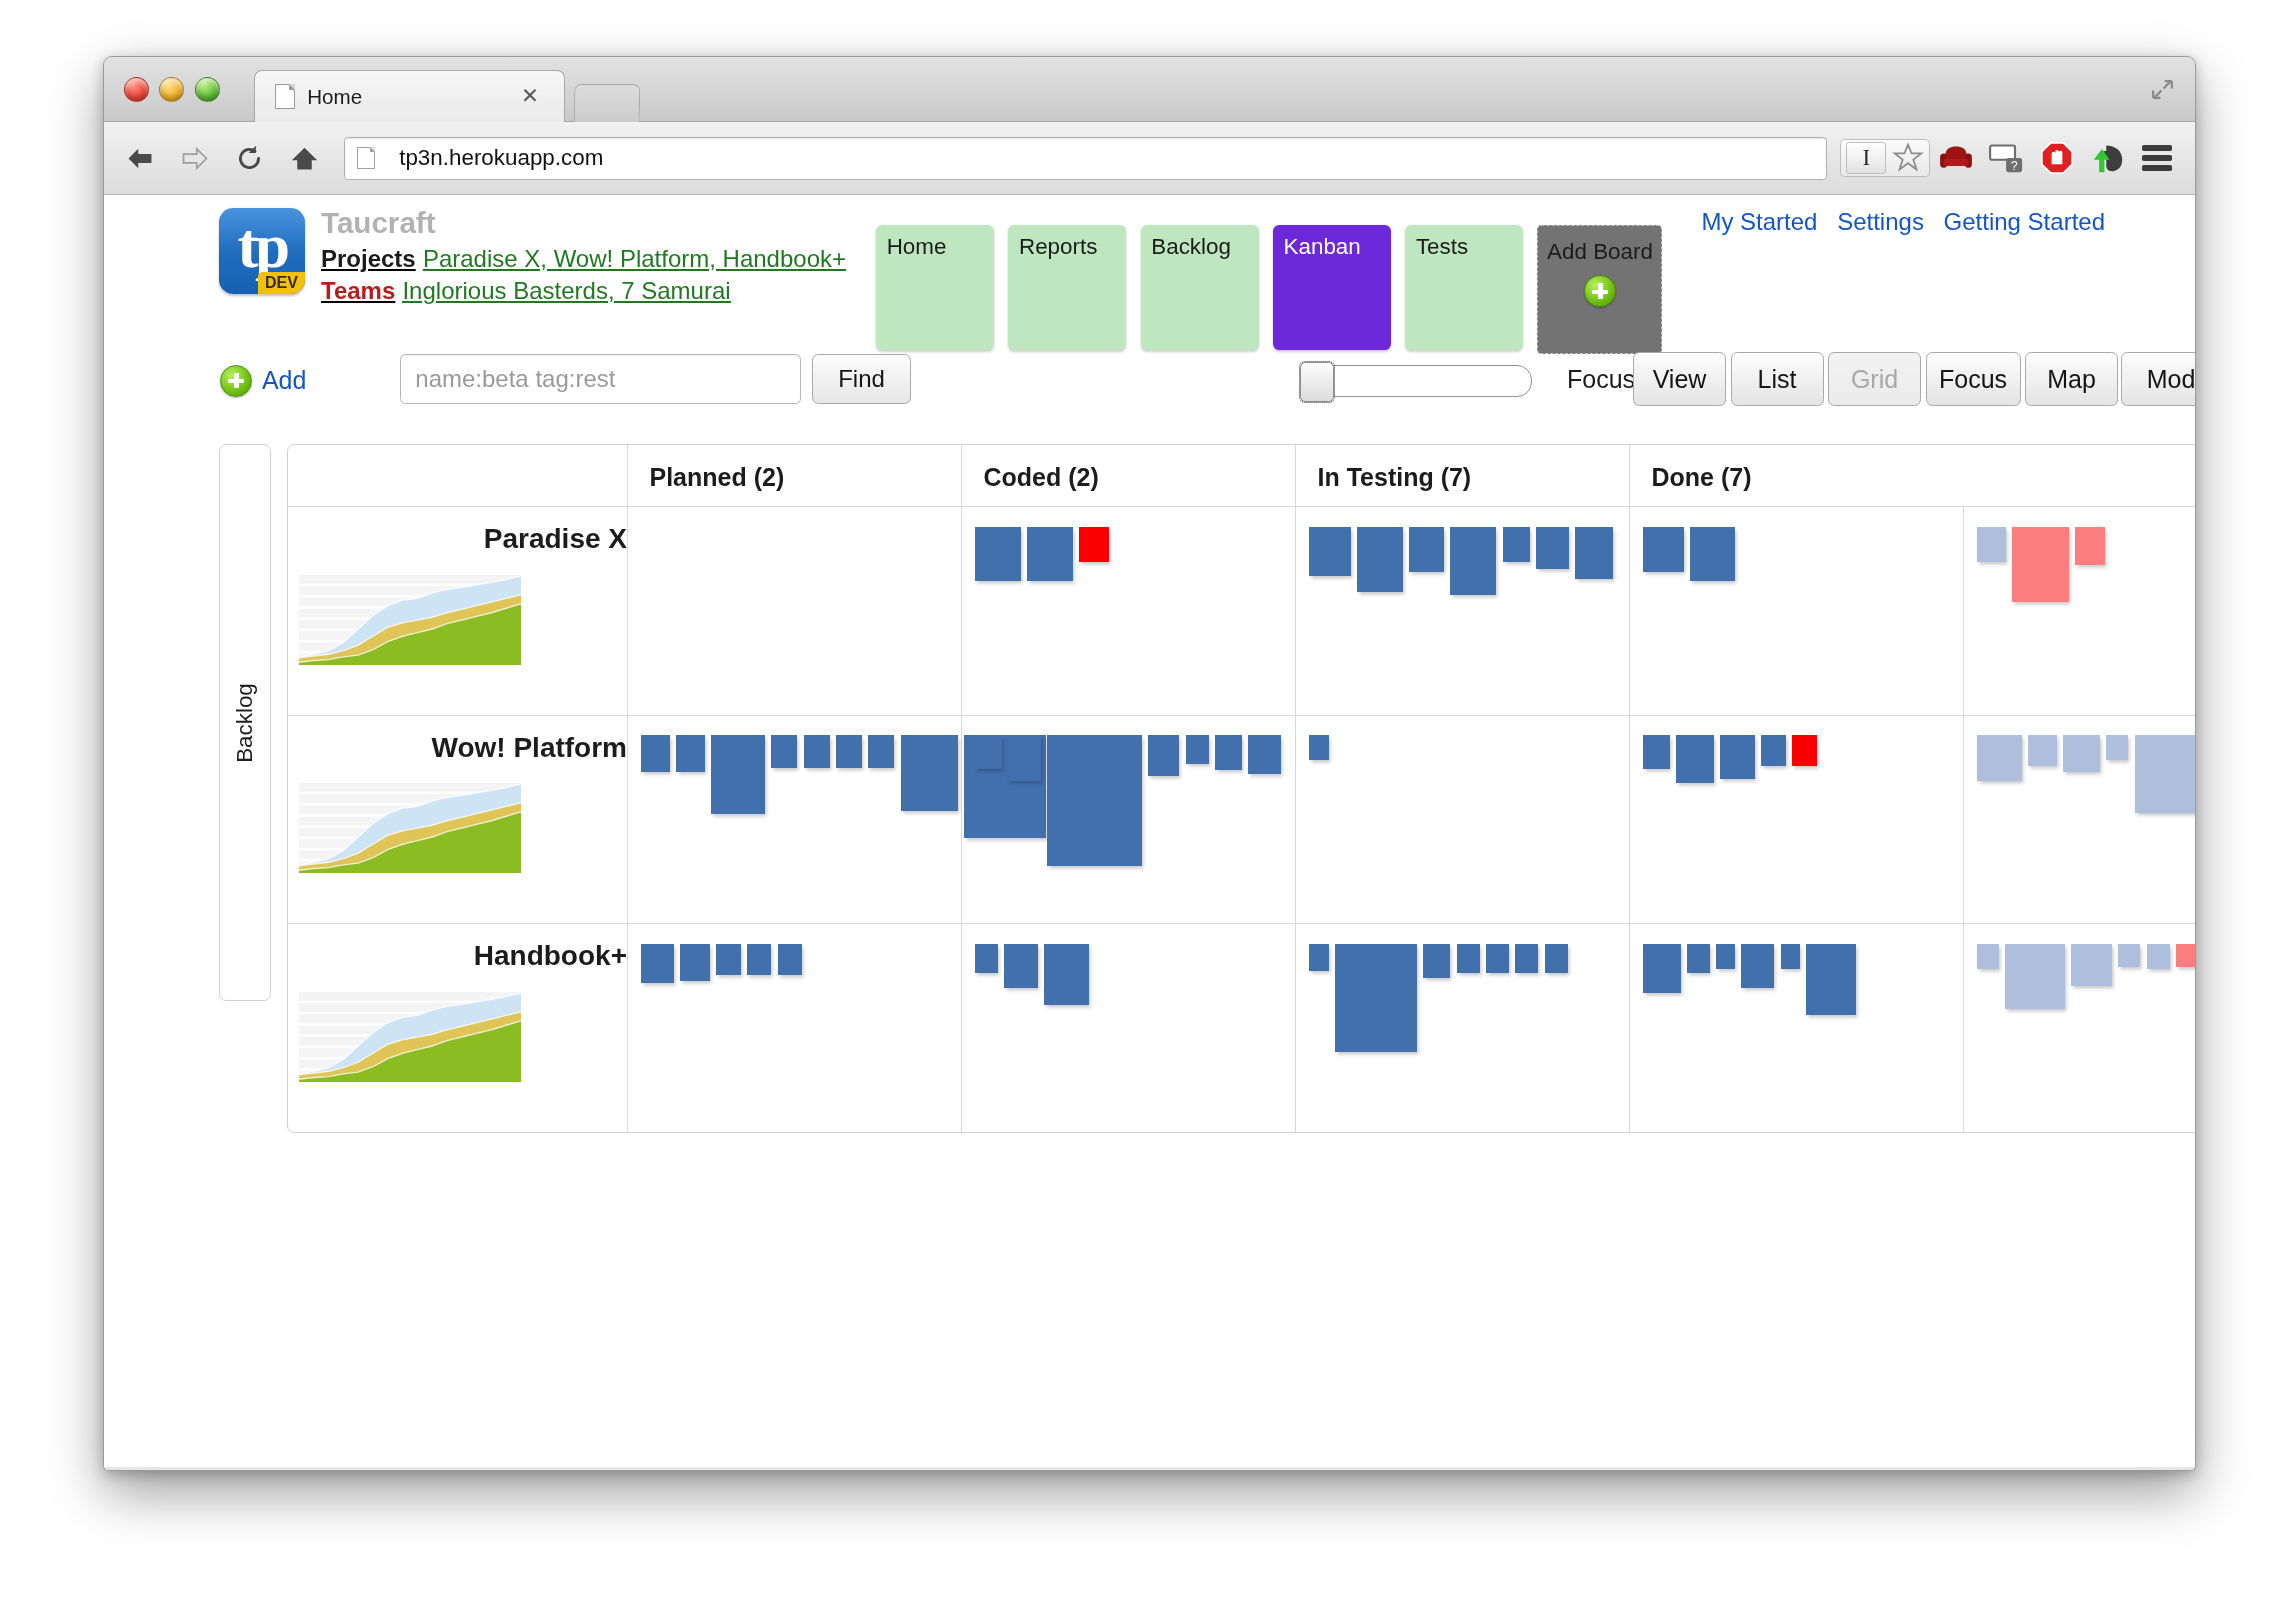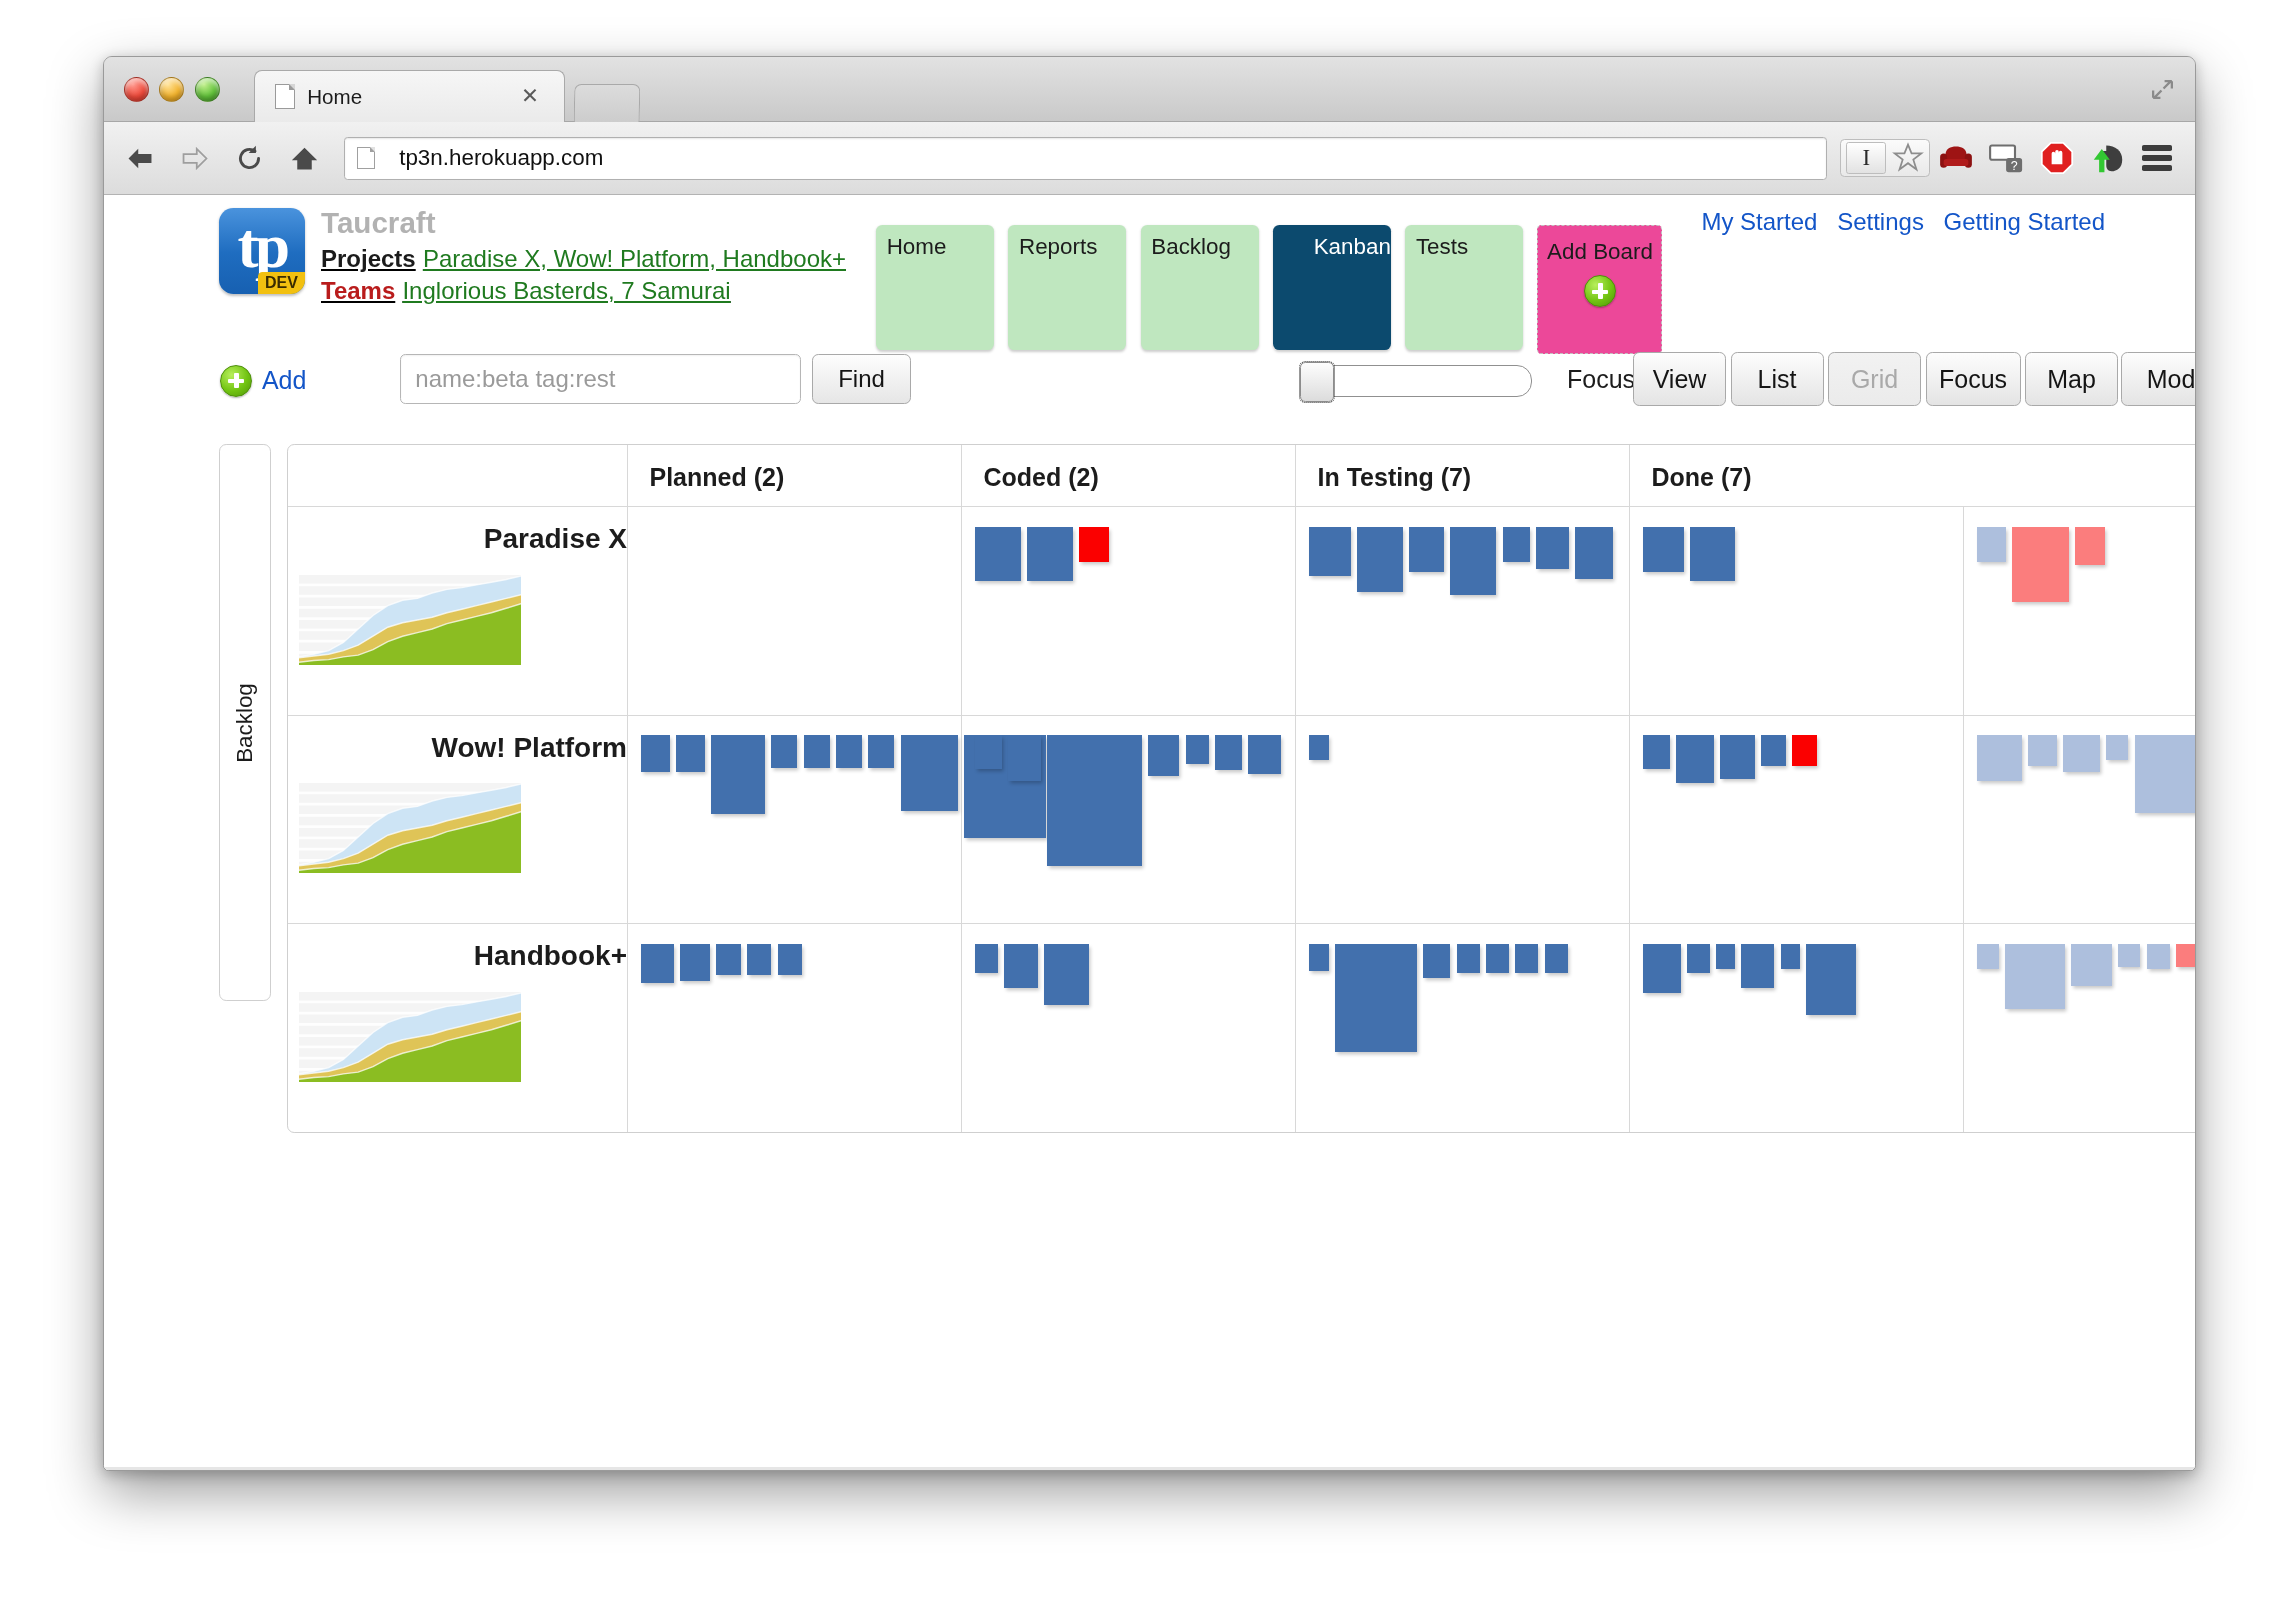--- a/index.html
+++ b/index.html
@@ -195,27 +195,27 @@
   .board-tab {
     width: 118px; height: 125px;
     background: #bfe7bf;
     border-radius: 6.3px;
     box-shadow: 0 1.8px 2.7px rgba(0,0,0,0.2);
     font-size: 22.4px; color: #1c1c1c;
     padding: 9px 0 0 10.7px;
     box-sizing: border-box;
     cursor: pointer;
   }
-  .board-tab.active { background: #0c4a6e; color: #ffffff; text-align: right; }
+  .board-tab.active { background: #6d28d9; color: #ffffff; }
   #add-board-tab {
     width: 125px; height: 129px;
     border: 1.8px dashed #c2c2c2; border-radius: 4.5px;
     box-sizing: border-box;
     display: flex; flex-direction: column; align-items: center;
-    padding-top: 12.5px; cursor: pointer; background: #ec4899;
+    padding-top: 12.5px; cursor: pointer; background: #737373;
   }
   #add-board-tab .label { font-size: 22.4px; color: #1c1c1c; }
   .plus-circle {
     width: 30px; height: 30px; border-radius: 50%;
     background: radial-gradient(circle at 35% 30%, #b8ef5c 0%, #72c412 55%, #4f9408 100%);
     border: 0.9px solid #4d8f0b;
     position: relative; box-shadow: 0 0.9px 1.8px rgba(0,0,0,0.3);
   }
   .plus-circle:before, .plus-circle:after {
     content: ""; position: absolute; background: #ffffff; border-radius: 0.9px;

